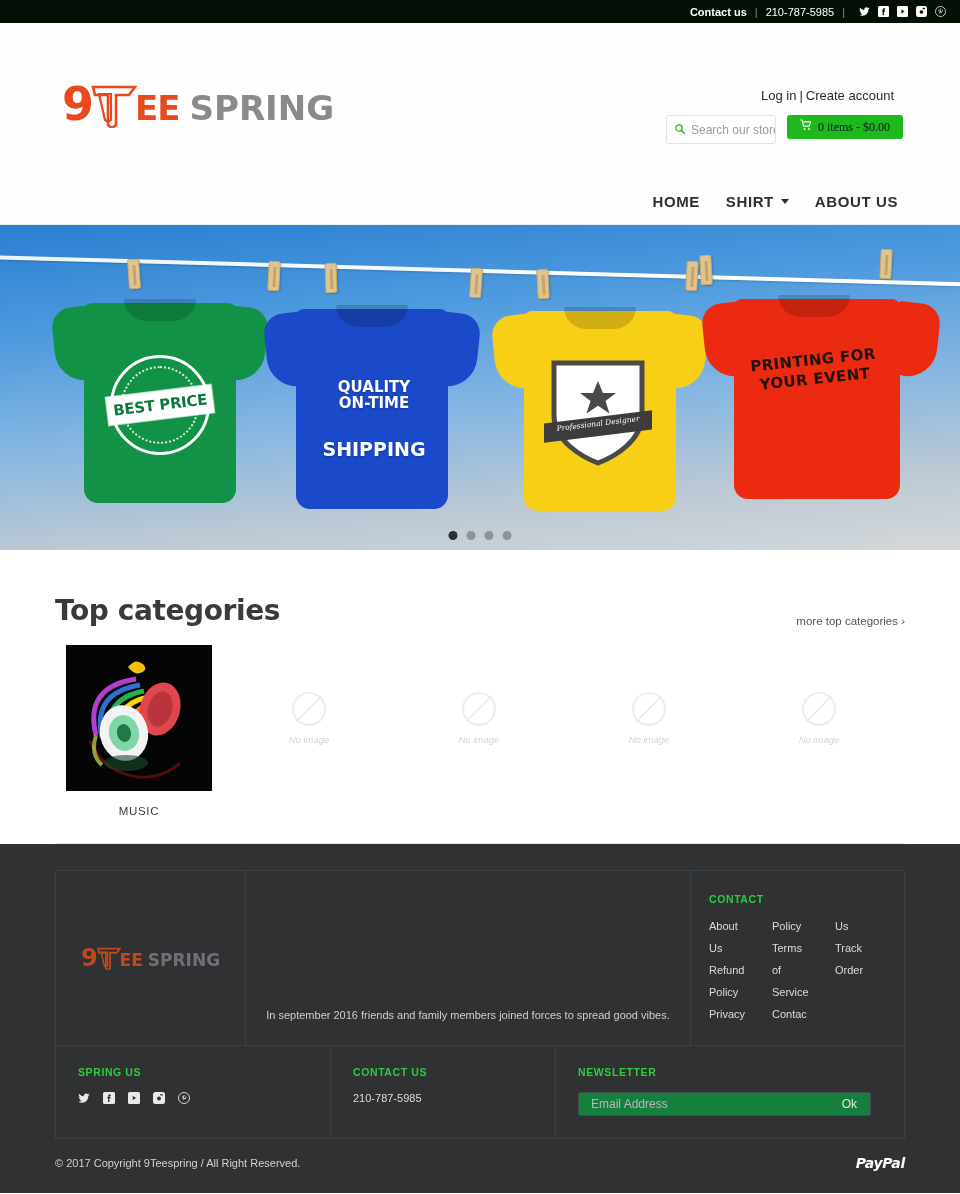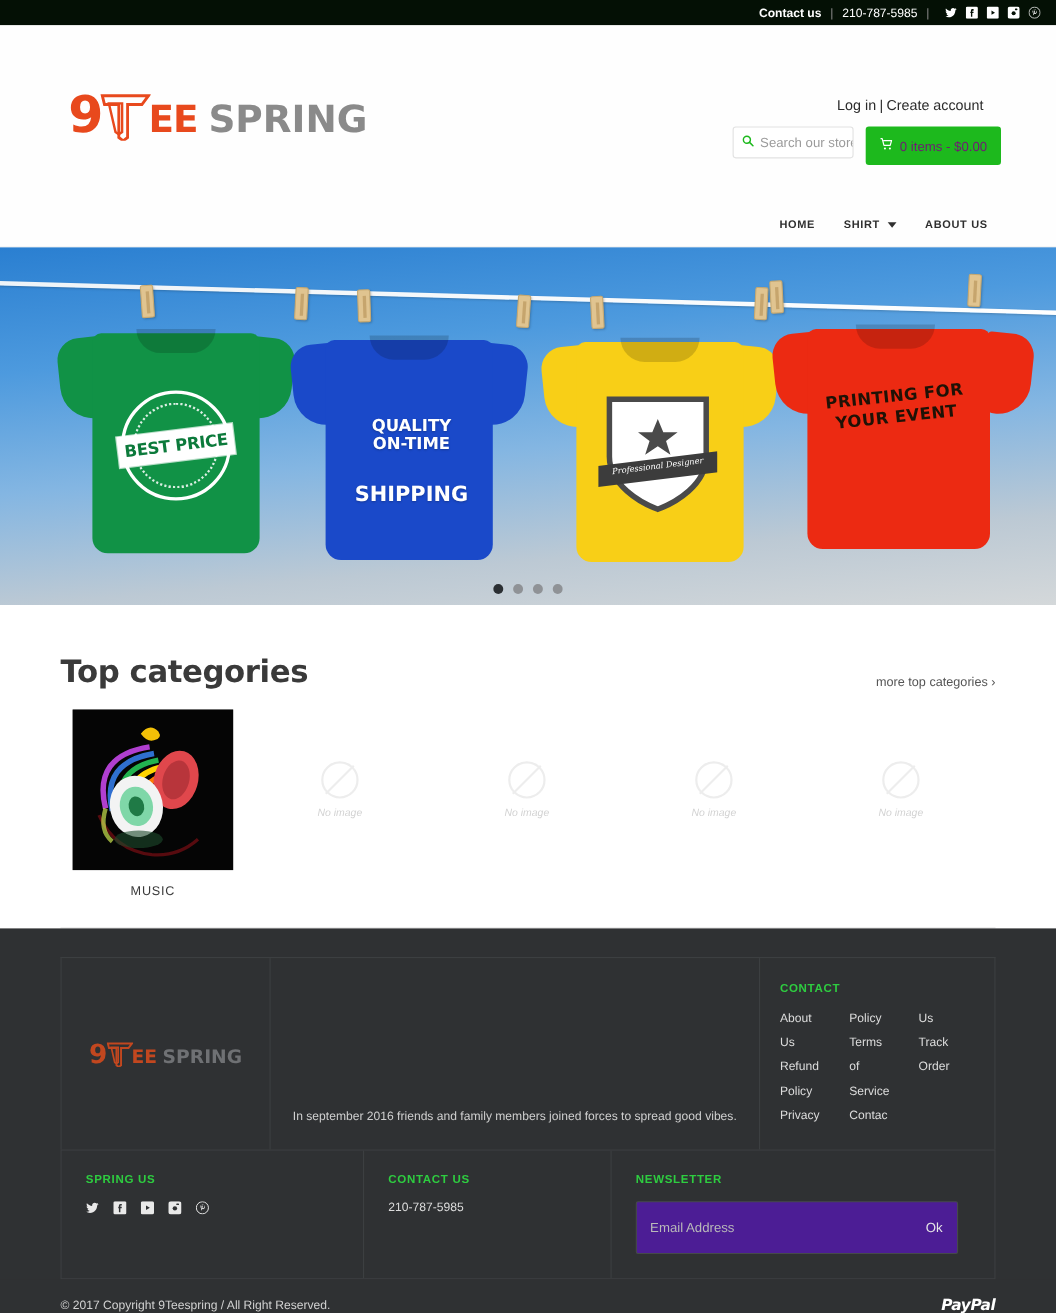--- a/index.html
+++ b/index.html
@@ -70,34 +70,34 @@
   .search-box svg { width: 12px; height: 12px; flex: 0 0 12px; }
   .search-box input {
     border: none; outline: none; font-size: 12px; color:#666;
     margin-left: 5px; width: 100%; background: transparent;
     font-family: "Liberation Sans", sans-serif;
   }
   .search-box input::placeholder { color: #9b9b9b; }
 
   .cart-btn {
     position:absolute; left: 787px; top: 92px;
-    height: 35px; padding: 0 13px;
-    background: #1db91d; color:#701a75;
+    height: 24px; padding: 0 13px;
+    background: #1db91d; color:#0f172a;
     border:none; border-radius: 3px;
     font-size: 12px; display:flex; align-items:center; gap:6px;
-    cursor:pointer; font-family:Liberation Sans, sans-serif;
+    cursor:pointer; font-family:Liberation Serif, serif;
   }
   .cart-btn svg { width:12px; height:12px; fill:#fff; }
 
   .mainnav {
     position:absolute; right: 62px; bottom: 14px;
     display:flex; align-items:center; gap: 26px;
   }
   .mainnav a {
-    font-size: 10px; font-weight: bold; color:#2f2f2f;
+    font-size: 15px; font-weight: bold; color:#2f2f2f;
     text-decoration:none; letter-spacing: .6px;
     display:flex; align-items:center; gap:7px;
   }
   .caret {
     width:0;height:0;border-left:4px solid transparent;border-right:4px solid transparent;
     border-top:5px solid #2f2f2f; display:inline-block;
   }
 
   
   .hero {
@@ -264,22 +264,22 @@
   .f2-follow { width: 275px; }
   .f2-contact { width: 225px; }
   .f2-news { flex:1; }
 
   .fsocials { display:flex; gap: 13px; margin-top: 2px; }
   .fsocials .si svg { width:12px; height:12px; fill:#e9e9e9; display:block; }
 
   .fphone { font-size: 11px; color:#dcdcdc; margin-top: 2px; }
 
   .news-wrap {
-    display:flex; align-items:center; background:#4c1d95;
-    border-radius: 2px; height: 48px; width: 293px;
+    display:flex; align-items:center; background:#15803d;
+    border-radius: 2px; height: 24px; width: 293px;
     border: 1px solid #46494b;
   }
   .news-wrap input {
     flex:1; background:transparent; border:none; outline:none;
     color:#e6e6e6; font-size: 12px; padding: 0 12px;
     font-family:"Liberation Sans", sans-serif;
   }
   .news-wrap input::placeholder { color:#b9b9b9; }
   .news-ok {
     background:transparent; border:none; color:#e6e6e6; font-size:12px;

